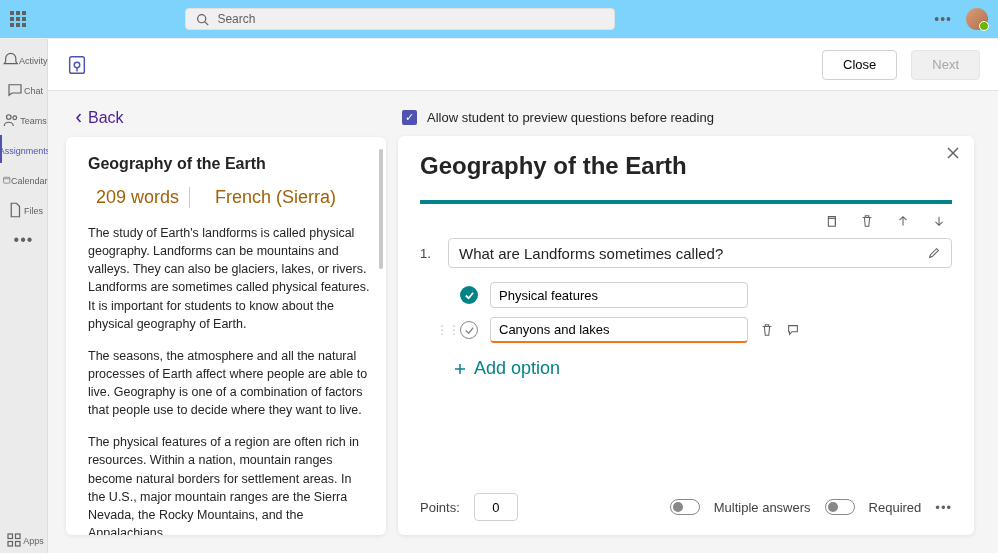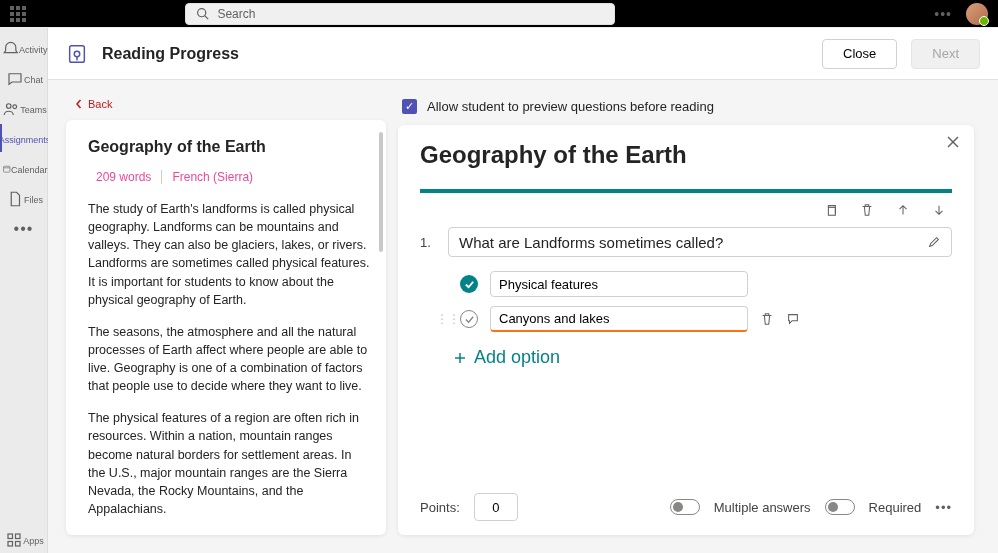--- a/index.html
+++ b/index.html
@@ -1,19 +1,19 @@
 <!DOCTYPE html>
 <html><head>
 <meta charset="utf-8">
 <style>
   * { box-sizing: border-box; margin: 0; padding: 0; font-family: "Segoe UI", -apple-system, sans-serif; }
   body { width: 998px; height: 553px; overflow: hidden; background: #f5f5f5; display: flex; flex-direction: column; }
 
   
-  .topbar { height: 28px; background: #000000; display: flex; align-items: center; padding: 0 10px; border-bottom: 1px solid #eee; }
+  .topbar { height: 39px; background: #7dd3fc; display: flex; align-items: center; padding: 0 10px; border-bottom: 1px solid #eee; }
   .waffle { width: 16px; height: 16px; display: grid; grid-template-columns: repeat(3,4px); grid-template-rows: repeat(3,4px); gap: 2px; }
   .waffle span { background: #616161; width: 4px; height: 4px; }
   .searchbox { margin: 0 auto; width: 430px; height: 22px; background: #f0f0f0; border-radius: 4px; display: flex; align-items: center; padding: 0 10px; color: #616161; font-size: 12px; gap: 8px; border: 1px solid #e0e0e0; }
   .top-right { margin-left: auto; display: flex; align-items: center; gap: 14px; }
   .dots { color: #616161; letter-spacing: 1px; font-size: 14px; }
   .avatar { width: 22px; height: 22px; border-radius: 50%; background: linear-gradient(135deg,#d9a07a,#b06a4a); position: relative; }
   .avatar::after { content: ""; position: absolute; right: -1px; bottom: -1px; width: 8px; height: 8px; background: #6bb700; border: 1.5px solid #fff; border-radius: 50%; }
 
   .body { flex: 1; display: flex; min-height: 0; }
 
@@ -31,25 +31,25 @@
   .header { height: 52px; background: #fff; border-bottom: 1px solid #e1e1e1; display: flex; align-items: center; padding: 0 18px; gap: 14px; }
   .header-title { font-size: 16px; font-weight: 600; color: #242424; }
   .header-icon { width: 22px; height: 22px; color: #4f52b2; }
   .header-spacer { flex: 1; }
   .btn { height: 30px; padding: 0 20px; border-radius: 4px; font-size: 13px; cursor: pointer; border: 1px solid #d1d1d1; background: #fff; }
   .btn.disabled { background: #f0f0f0; color: #a6a6a6; border-color: #e5e5e5; }
 
   .content { flex: 1; display: flex; padding: 18px 24px 18px 18px; gap: 12px; min-height: 0; }
 
   .left-col { width: 320px; display: flex; flex-direction: column; gap: 10px; }
-  .back { color: #b91c1c; font-size: 11px; display: flex; align-items: center; gap: 4px; cursor: pointer; padding-left: 8px; }
+  .back { color: #4c1d95; font-size: 16px; display: flex; align-items: center; gap: 4px; cursor: pointer; padding-left: 8px; }
   .reading-card { background: #fff; border-radius: 6px; box-shadow: 0 1px 4px rgba(0,0,0,0.08); padding: 18px 8px 18px 22px; flex: 1; overflow: hidden; position: relative; }
   .reading-scroll { position: absolute; top: 18px; left: 22px; right: 6px; bottom: 0; overflow: hidden; padding-right: 10px; }
   .reading-title { font-size: 16px; font-weight: 600; color: #242424; margin-bottom: 14px; }
-  .reading-meta { font-size: 12px; color: #ec4899; margin-bottom: 16px; display: flex; gap: 10px; padding-left: 8px; }
+  .reading-meta { font-size: 18px; color: #a16207; margin-bottom: 16px; display: flex; gap: 25px; padding-left: 8px; }
   .reading-meta span:first-child { border-right: 1px solid #ccc; padding-right: 10px; }
   .reading-body p { font-size: 12.5px; color: #242424; line-height: 1.45; margin-bottom: 14px; }
   .reading-card::after { content: ""; position: absolute; top: 12px; right: 3px; width: 4px; height: 120px; background: #c8c8c8; border-radius: 2px; }
 
   .right-col { flex: 1; display: flex; flex-direction: column; gap: 10px; min-width: 0; }
   .allow-row { display: flex; align-items: center; gap: 10px; font-size: 13px; color: #242424; padding-left: 4px; height: 17px; }
   .chk { width: 15px; height: 15px; background: #4f52b2; border-radius: 2px; display: flex; align-items: center; justify-content: center; color: #fff; font-size: 11px; }
 
   .question-card { background: #fff; border-radius: 6px; box-shadow: 0 1px 4px rgba(0,0,0,0.08); padding: 16px 22px 14px; flex: 1; display: flex; flex-direction: column; min-height: 0; position: relative; }
   .close-x { position: absolute; top: 10px; right: 14px; color: #616161; cursor: pointer; font-size: 15px; }
@@ -169,21 +169,20 @@
     </div>
   </div>
 
   <div class="main">
     <div class="header">
       <svg class="header-icon" viewBox="0 0 24 24" fill="none" stroke="currentColor" stroke-width="1.6">
           <rect x="4" y="3" width="16" height="18" rx="2"></rect>
           <circle cx="12" cy="12" r="3"></circle>
           <line x1="12" y1="15" x2="12" y2="19"></line>
         </svg>
-      <div class="header-title">Reading Progress</div>
       <div class="header-spacer"></div>
       <button class="btn">Close</button>
       <button class="btn disabled">Next</button>
     </div>
 
     <div class="content">
 
       <div class="left-col">
         <div class="back">
           <svg width="10" height="10" viewBox="0 0 10 10" fill="none" stroke="currentColor" stroke-width="1.5">

